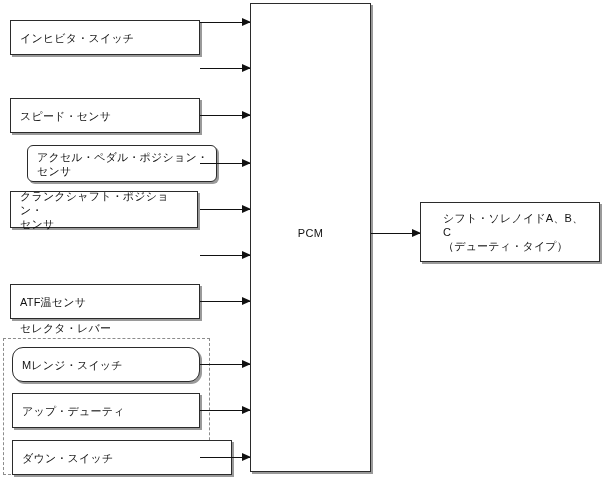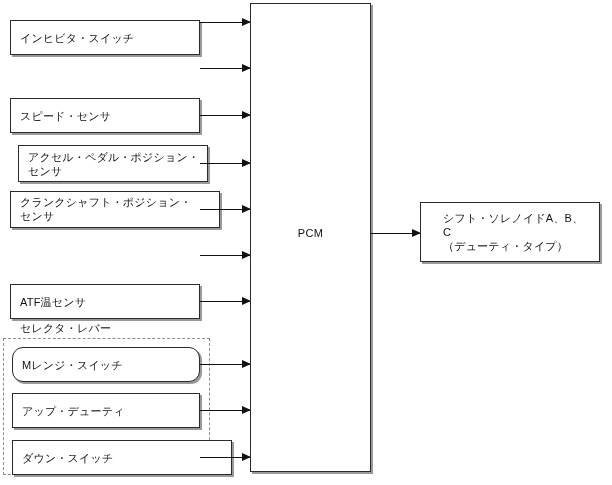--- a/index.html
+++ b/index.html
@@ -101,29 +101,29 @@
     <span class="arrowhead"></span>
   </div>
 
   <div class="node" id="in-2" style="left: 10px; top: 98px; width: 190px; height: 35px;">
     <div class="label">スピード・センサ</div>
   </div>
   <div class="connector" id="cn-2" style="left: 200px; top: 115px; width: 50px;">
     <span class="arrowhead"></span>
   </div>
 
-  <div class="node" id="in-3" style="left: 18px; top: 145px; width: 190px; height: 37px;">
+  <div class="node" id="in-3" style="left: 27px; top: 145px; width: 190px; height: 37px; border-radius: 6px;">
     <div class="label">アクセル・ペダル・ポジション・
 センサ</div>
   </div>
   <div class="connector" id="cn-3" style="left: 200px; top: 163px; width: 50px;">
     <span class="arrowhead"></span>
   </div>
 
-  <div class="node" id="in-4" style="left: 10px; top: 191px; width: 210px; height: 37px; font-family: Liberation Mono, monospace;">
+  <div class="node" id="in-4" style="left: 10px; top: 191px; width: 188px; height: 37px;">
     <div class="label">クランクシャフト・ポジション・
 センサ</div>
   </div>
   <div class="connector" id="cn-4" style="left: 200px; top: 209px; width: 50px;">
     <span class="arrowhead"></span>
   </div>
 
   <div class="connector" id="cn-5" style="left: 200px; top: 255px; width: 50px;">
     <span class="arrowhead"></span>
   </div>

